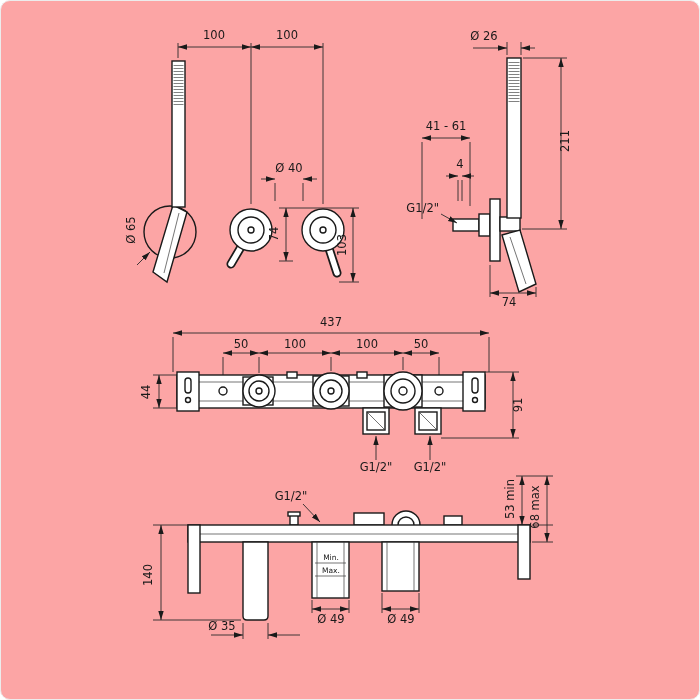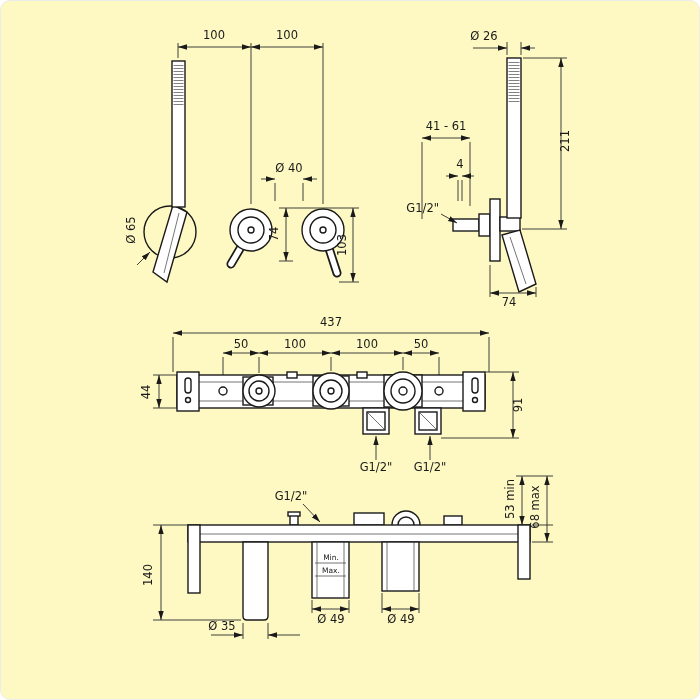--- a/index.html
+++ b/index.html
@@ -1,17 +1,17 @@
 <!DOCTYPE html>
 <html><head>
 <meta charset="utf-8">
 <style>
   html,body { margin:0; padding:0; background:#fff; }
   .sheet {
-    width:700px; height:700px; position:relative; background:#fef9c3;
+    width:700px; height:700px; position:relative; background:#fca5a5;
     border:1px solid #ececec; border-radius:10px; box-sizing:border-box;
     font-family:"DejaVu Sans","Liberation Sans",sans-serif;
   }
   svg { display:block; }
   text {
     font-family:"DejaVu Sans","Liberation Sans",sans-serif;
     font-size:11.5px; fill:#1a1a1a;
   }
   text.tiny { font-size:7.5px; }
   .obj  { fill:#ffffff; stroke:#1a1a1a; stroke-width:1.4; }

